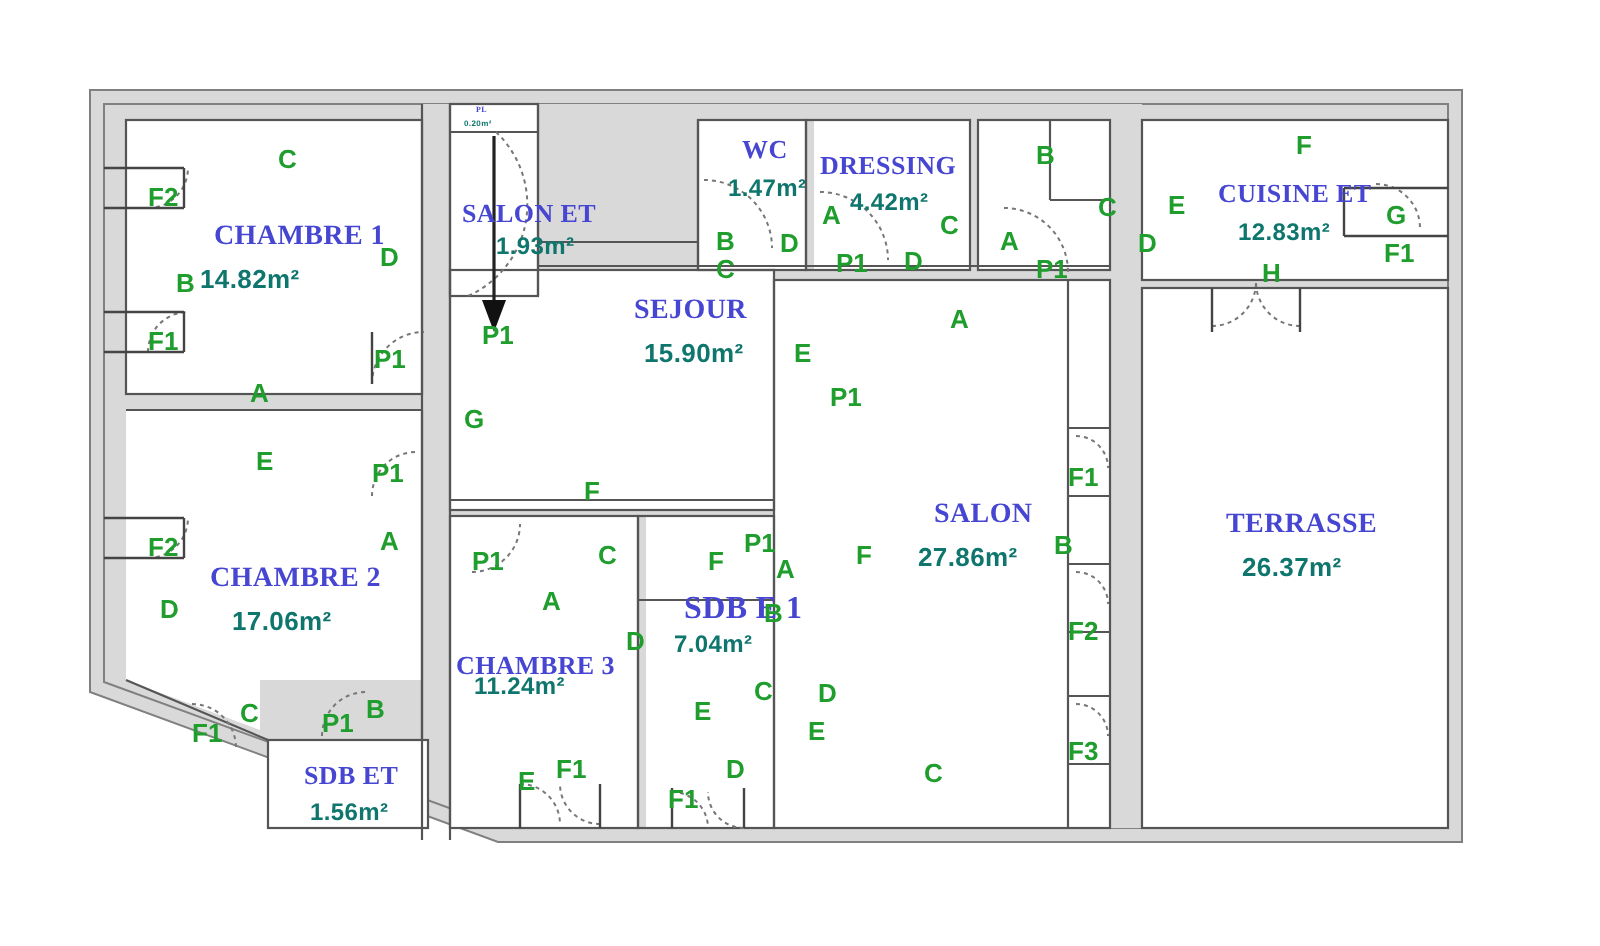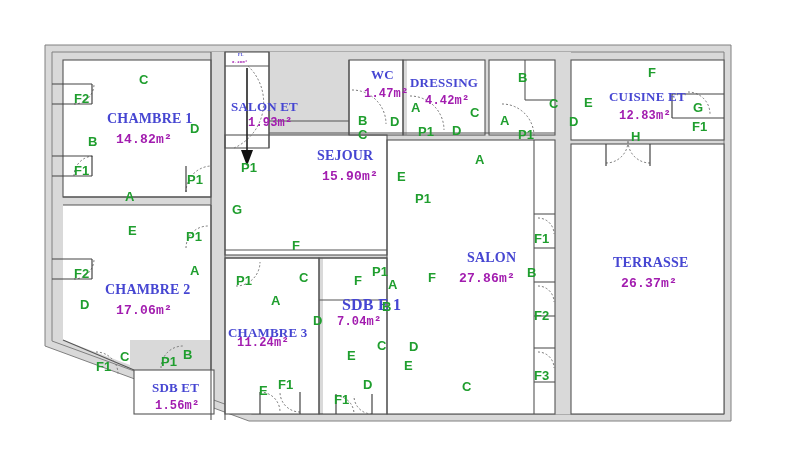--- a/index.html
+++ b/index.html
@@ -14,22 +14,22 @@
   .room-fill { fill:#ffffff; stroke:none; }
   .thin      { stroke:#555555; stroke-width:1.1; fill:none; }
   .swing     { stroke:#777777; stroke-width:1; fill:none;
                stroke-dasharray:2 2; }
   .jamb      { stroke:#444444; stroke-width:1.2; fill:none; }
 
   .lbl       { position:absolute; white-space:nowrap; line-height:1.05;
                pointer-events:none; }
   .rname     { font-family:"Liberation Serif", serif; font-weight:bold;
                color:#4646d2; letter-spacing:.2px; }
-  .rarea     { font-family:Liberation Mono, monospace; font-weight:bold;
-               color:#a21caf; letter-spacing:.2px; }
+  .rarea     { font-family:Liberation Sans, sans-serif; font-weight:bold;
+               color:#0f766e; letter-spacing:.2px; }
   .tag       { font-family:"Liberation Sans", sans-serif; font-weight:bold;
                color:#1f9e2e; }
 </style>
 </head>
 <body>
 
 <div id="plan-root">
 
   <svg id="floorplan" viewBox="0 0 800 473">
 
@@ -195,21 +195,21 @@
 
       <g>
         <line x1="247" y1="68" x2="247" y2="152" stroke="#222" stroke-width="1.6"></line>
         <polygon points="241,150 253,150 247,166" fill="#111"></polygon>
       </g>
     </g>
   </svg>
 
   <div id="room-labels">
       <div class="lbl rname" style="left: 92px; top: 112px; font-size: 14px; margin-left: 15px;">CHAMBRE 1</div>
-      <div class="lbl rarea" style="left: 116px; top: 133px; font-size: 13px;">14.82m²</div>
+      <div class="lbl rarea" style="left: 100px; top: 133px; font-size: 13px;">14.82m²</div>
       <div class="lbl rname" style="left: 105px; top: 283px; font-size: 14px;">CHAMBRE 2</div>
       <div class="lbl rarea" style="left: 116px; top: 304px; font-size: 13px;">17.06m²</div>
       <div class="lbl rname" style="left: 228px; top: 315px; font-size: 13px; margin-top: 11px;">CHAMBRE 3</div>
       <div class="lbl rarea" style="left: 237px; top: 337px; font-size: 12px;">11.24m²</div>
       <div class="lbl rname" style="left: 231px; top: 100px; font-size: 13px;">SALON ET</div>
       <div class="lbl rarea" style="left: 248px; top: 117px; font-size: 12px;">1.93m²</div>
       <div class="lbl rname" style="left: 317px; top: 149px; font-size: 14px;">SEJOUR</div>
       <div class="lbl rarea" style="left: 322px; top: 170px; font-size: 13px;">15.90m²</div>
       <div class="lbl rname" style="left: 371px; top: 68px; font-size: 13px;">WC</div>
       <div class="lbl rarea" style="left: 364px; top: 88px; font-size: 12px;">1.47m²</div>

